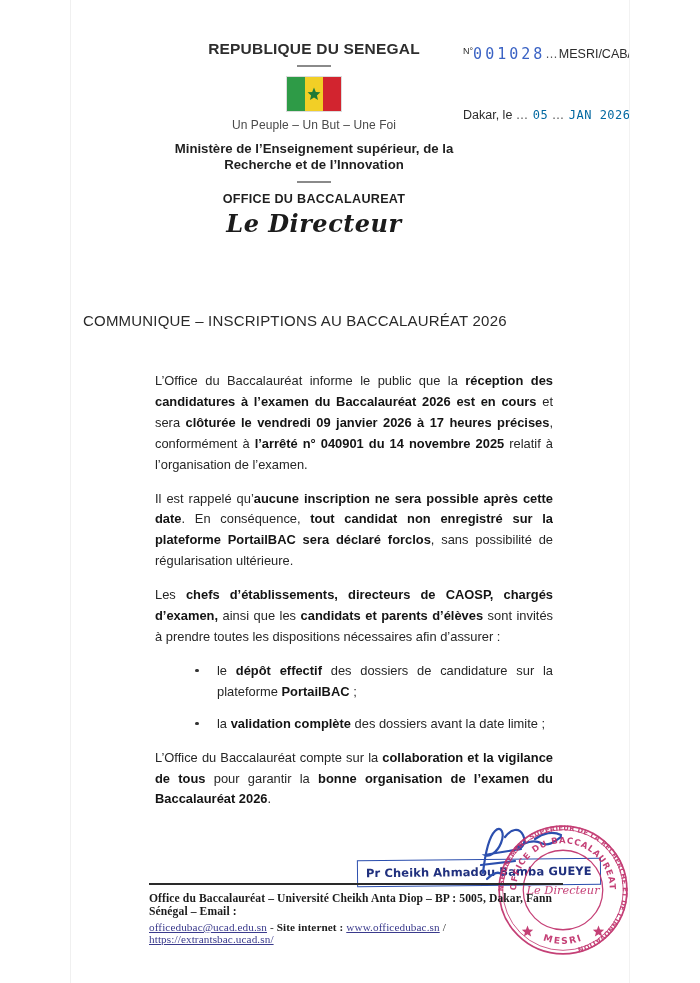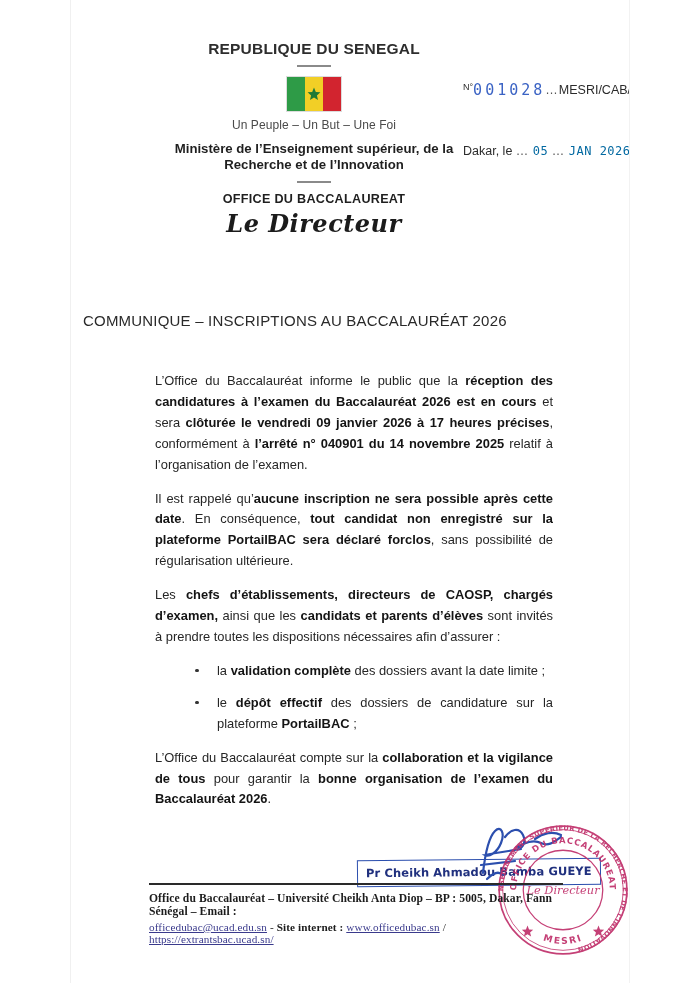--- a/index.html
+++ b/index.html
@@ -116,21 +116,20 @@
     position: relative;
     top: -4px;
   }
   .handwritten {
     font-family: "DejaVu Sans Mono", monospace;
     color: #3b63c4;
     letter-spacing: 3px;
     font-size: 15px;
     position: relative;
     top: 1px;
-    margin-top: 36px;
   }
   .dots { letter-spacing: 1px; color: #555; }
   .date-line {
     margin-top: 46px;
     white-space: nowrap;
     font-size: 12.5px;
   }
   .stamp-date {
     font-family: "DejaVu Sans Mono", monospace;
     color: #0369a1;
@@ -307,24 +306,24 @@
     <p>
       <span>Il est rappelé qu’</span><b>aucune inscription ne sera possible après cette date</b><span>. En conséquence, </span><b>tout candidat non enregistré sur la plateforme PortailBAC sera déclaré forclos</b><span>, sans possibilité de régularisation ultérieure.</span>
     </p>
 
     <p>
       <span>Les </span><b>chefs d’établissements, directeurs de CAOSP, chargés d’examen,</b><span> ainsi que les </span><b>candidats et parents d’élèves</b><span> sont invités à prendre toutes les dispositions nécessaires afin d’assurer :</span>
     </p>
 
     <ul class="points">
       <li>
-        <span>la </span><b>validation complète</b><span> des dossiers avant la date limite ;</span>
+        <span>le </span><b>dépôt effectif</b><span> des dossiers de candidature sur la plateforme </span><b>PortailBAC</b><span> ;</span>
       </li>
       <li>
-        <span>le </span><b>dépôt effectif</b><span> des dossiers de candidature sur la plateforme </span><b>PortailBAC</b><span> ;</span>
+        <span>la </span><b>validation complète</b><span> des dossiers avant la date limite ;</span>
       </li>
     </ul>
 
     <p>
       <span>L’Office du Baccalauréat compte sur la </span><b>collaboration et la vigilance de tous</b><span> pour garantir la </span><b>bonne organisation de l’examen du Baccalauréat 2026</b><span>.</span>
     </p>
   </div>
 
   <div class="sig-area">
 

